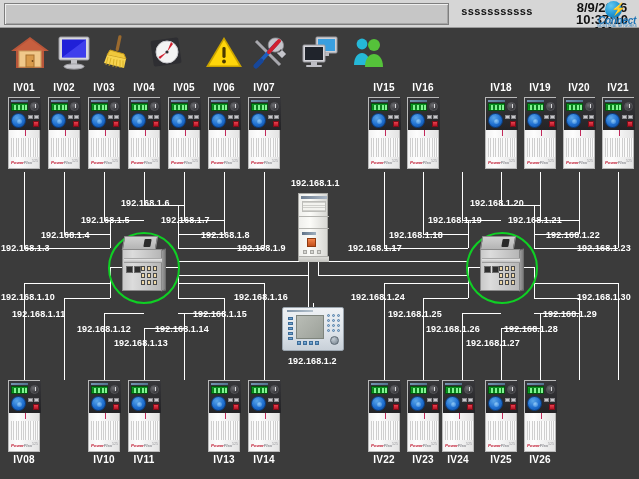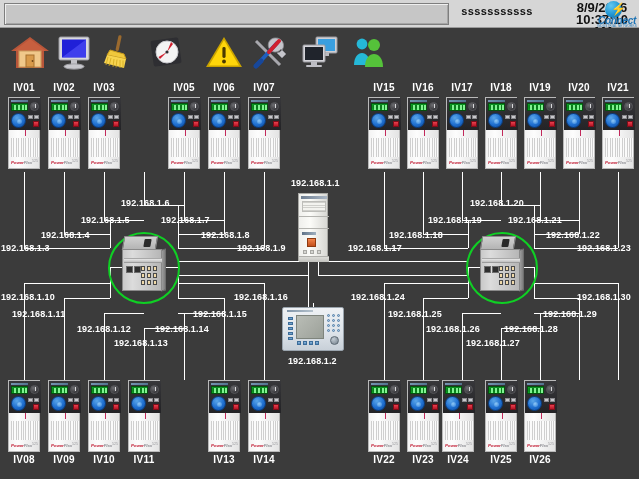--- a/index.html
+++ b/index.html
@@ -608,20 +608,43 @@
             <div class="drv-sq" style="left:25px;top:17px"></div>
             <div class="drv-red"></div>
           </div>
           <div class="drv-tick"></div>
           <div class="drv-vents"></div>
           <div class="drv-brand">Power<em>Flex</em></div>
           <div class="drv-code">525</div>
         </div>
         <div class="drv-label above">IV03</div>
       </div>
+    <div class="drive" style="left:128px;top:22px">
+        <div class="drv-body">
+          <div class="drv-top">
+            <div class="drv-brandbar"></div>
+            <div class="drv-lcd">
+              <i style="left:2px"></i>
+              <i style="left:6px"></i>
+              <i style="left:10px"></i>
+              <i style="left:13px"></i>
+            </div>
+            <div class="drv-knob"></div>
+            <div class="drv-keypad"></div>
+            <div class="drv-sq" style="left:19px;top:17px"></div>
+            <div class="drv-sq" style="left:25px;top:17px"></div>
+            <div class="drv-red"></div>
+          </div>
+          <div class="drv-tick"></div>
+          <div class="drv-vents"></div>
+          <div class="drv-brand">Power<em>Flex</em></div>
+          <div class="drv-code">525</div>
+        </div>
+        <div class="drv-label above">IV04</div>
+      </div>
     <div class="drive" style="left:168px;top:22px">
         <div class="drv-body">
           <div class="drv-top">
             <div class="drv-brandbar"></div>
             <div class="drv-lcd">
               <i style="left:2px"></i>
               <i style="left:6px"></i>
               <i style="left:10px"></i>
               <i style="left:13px"></i>
             </div>
@@ -724,43 +747,20 @@
             <div class="drv-sq" style="left:25px;top:17px"></div>
             <div class="drv-red"></div>
           </div>
           <div class="drv-tick"></div>
           <div class="drv-vents"></div>
           <div class="drv-brand">Power<em>Flex</em></div>
           <div class="drv-code">525</div>
         </div>
         <div class="drv-label above">IV16</div>
       </div>
-    <div class="drive" style="left:446px;top:22px">
-        <div class="drv-body">
-          <div class="drv-top">
-            <div class="drv-brandbar"></div>
-            <div class="drv-lcd">
-              <i style="left:2px"></i>
-              <i style="left:6px"></i>
-              <i style="left:10px"></i>
-              <i style="left:13px"></i>
-            </div>
-            <div class="drv-knob"></div>
-            <div class="drv-keypad"></div>
-            <div class="drv-sq" style="left:19px;top:17px"></div>
-            <div class="drv-sq" style="left:25px;top:17px"></div>
-            <div class="drv-red"></div>
-          </div>
-          <div class="drv-tick"></div>
-          <div class="drv-vents"></div>
-          <div class="drv-brand">Power<em>Flex</em></div>
-          <div class="drv-code">525</div>
-        </div>
-        <div class="drv-label above">IV17</div>
-      </div>
     <div class="drive" style="left:485px;top:22px">
         <div class="drv-body">
           <div class="drv-top">
             <div class="drv-brandbar"></div>
             <div class="drv-lcd">
               <i style="left:2px"></i>
               <i style="left:6px"></i>
               <i style="left:10px"></i>
               <i style="left:13px"></i>
             </div>
@@ -862,43 +862,20 @@
             <div class="drv-sq" style="left:19px;top:17px"></div>
             <div class="drv-sq" style="left:25px;top:17px"></div>
             <div class="drv-red"></div>
           </div>
           <div class="drv-tick"></div>
           <div class="drv-vents"></div>
           <div class="drv-brand">Power<em>Flex</em></div>
           <div class="drv-code">525</div>
         </div>
         <div class="drv-label below">IV08</div>
-      </div>
-    <div class="drive" style="left:48px;top:305px">
-        <div class="drv-body">
-          <div class="drv-top">
-            <div class="drv-brandbar"></div>
-            <div class="drv-lcd">
-              <i style="left:2px"></i>
-              <i style="left:6px"></i>
-              <i style="left:10px"></i>
-              <i style="left:13px"></i>
-            </div>
-            <div class="drv-knob"></div>
-            <div class="drv-keypad"></div>
-            <div class="drv-sq" style="left:19px;top:17px"></div>
-            <div class="drv-sq" style="left:25px;top:17px"></div>
-            <div class="drv-red"></div>
-          </div>
-          <div class="drv-tick"></div>
-          <div class="drv-vents"></div>
-          <div class="drv-brand">Power<em>Flex</em></div>
-          <div class="drv-code">525</div>
-        </div>
-        <div class="drv-label below">IV09</div>
       </div>
     <div class="drive" style="left:88px;top:305px">
         <div class="drv-body">
           <div class="drv-top">
             <div class="drv-brandbar"></div>
             <div class="drv-lcd">
               <i style="left:2px"></i>
               <i style="left:6px"></i>
               <i style="left:10px"></i>
               <i style="left:13px"></i>

